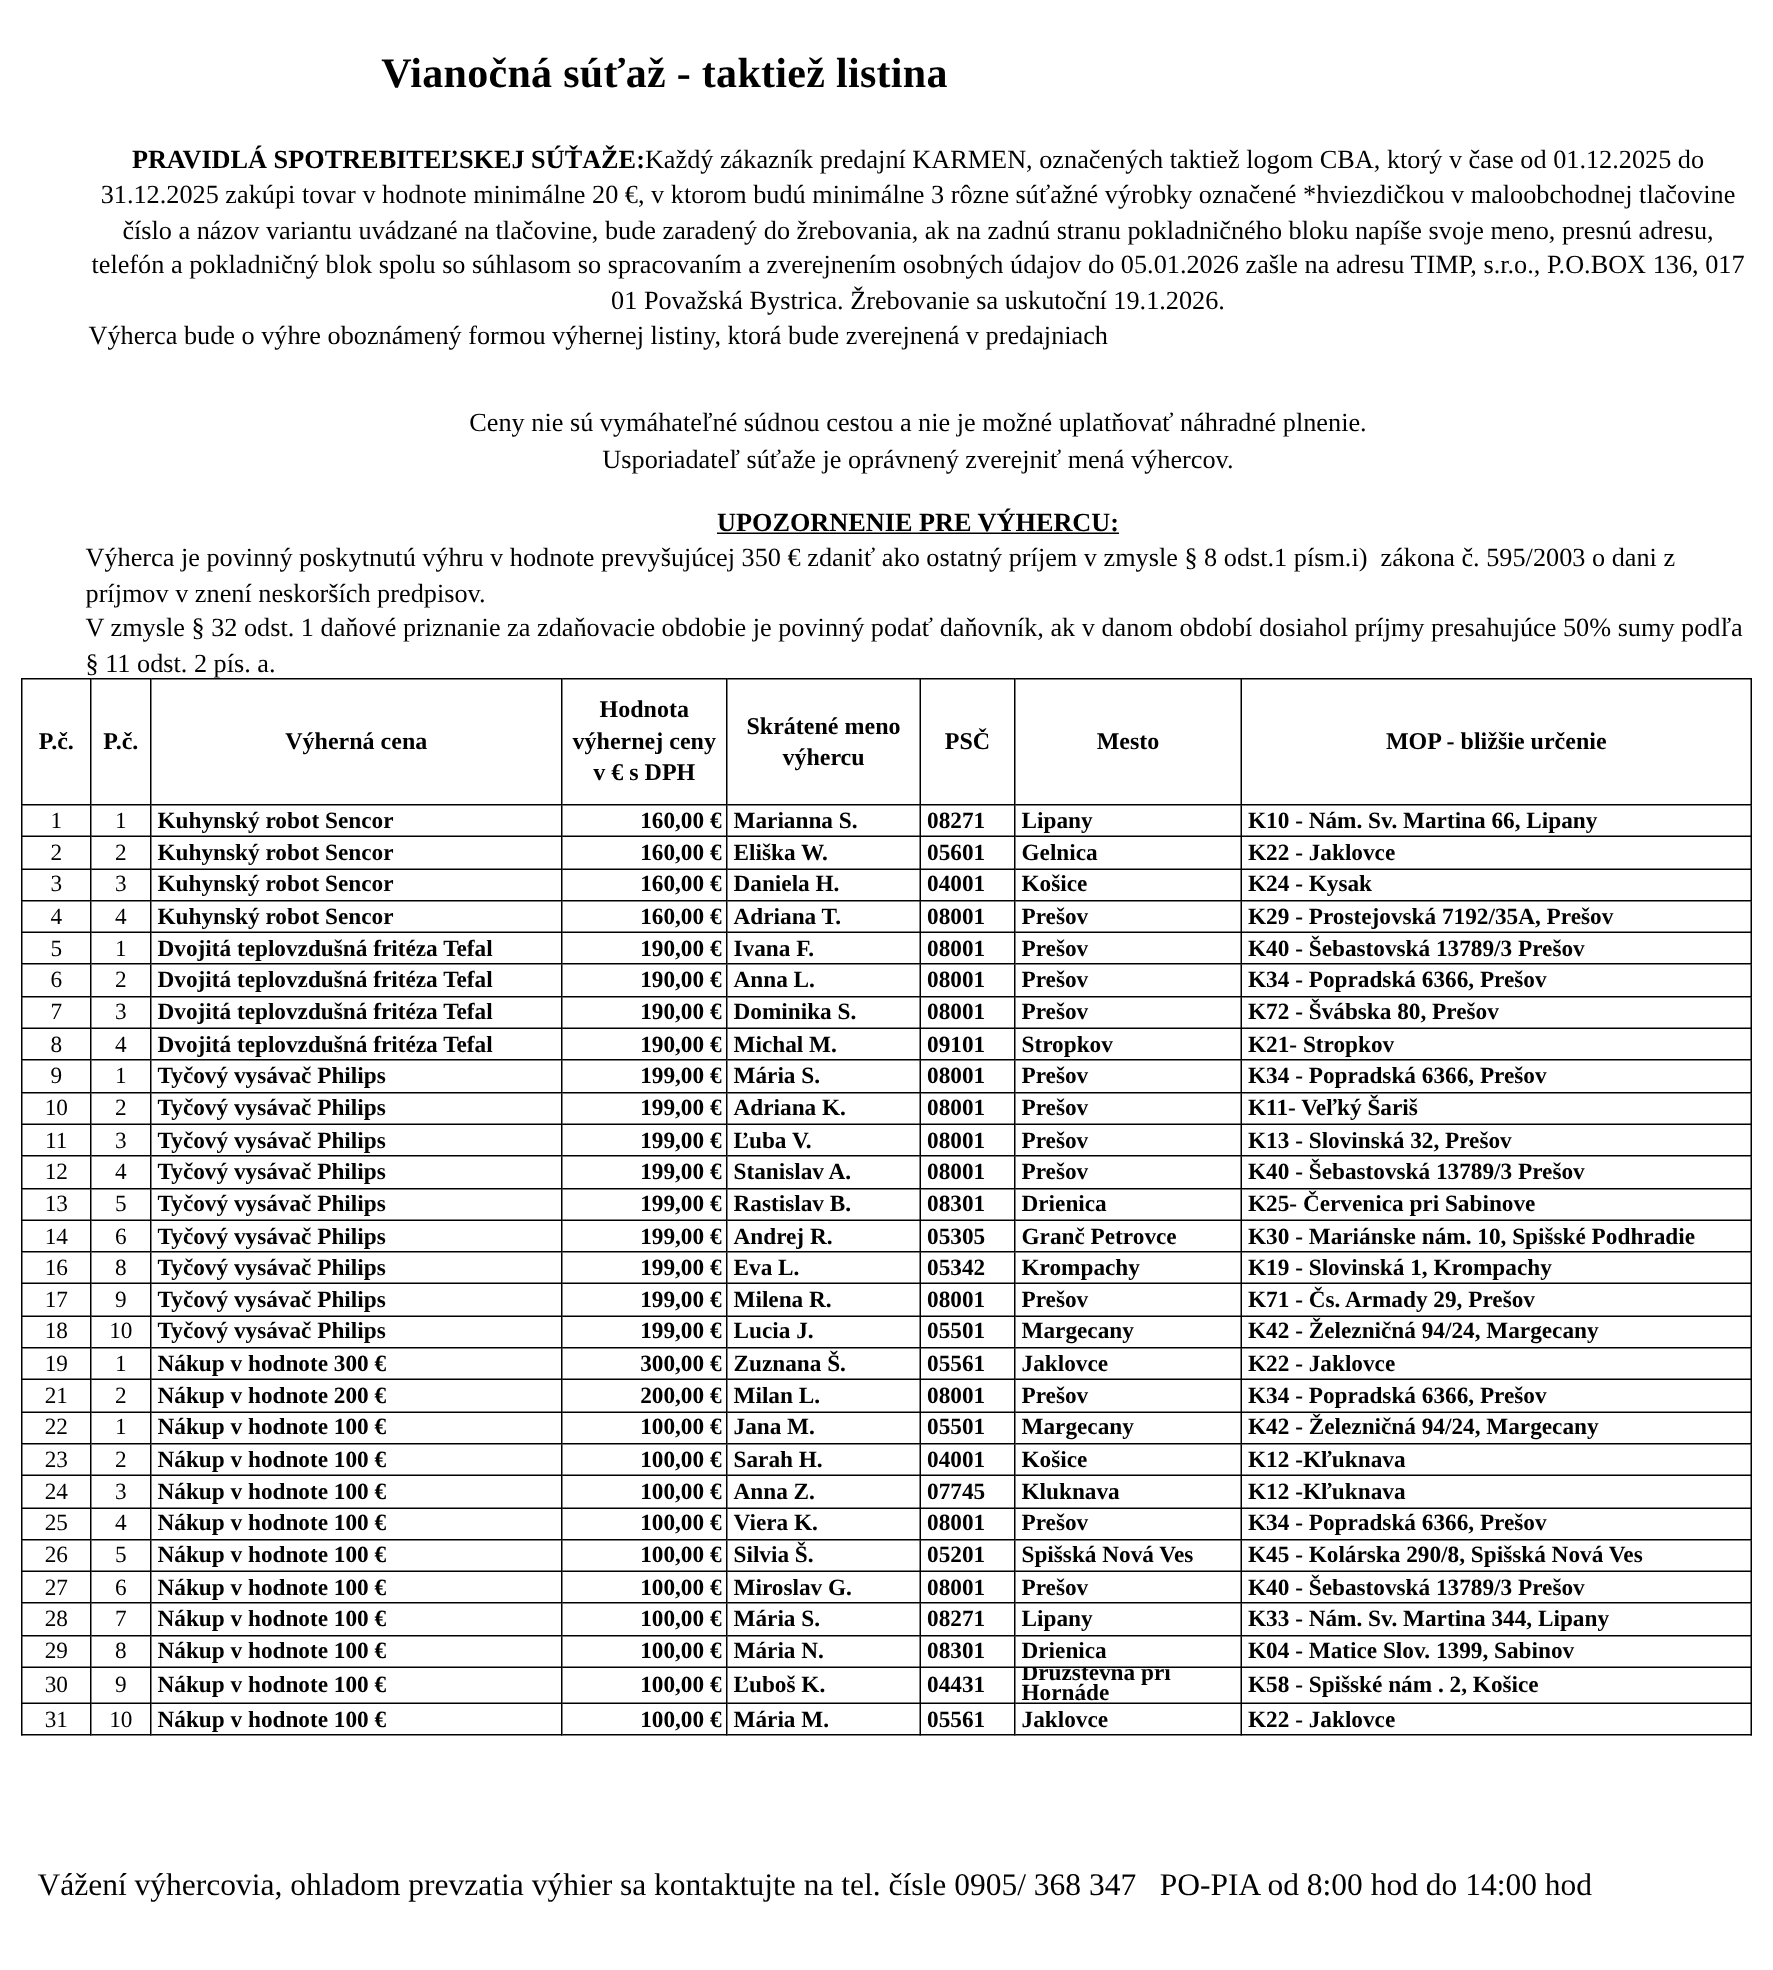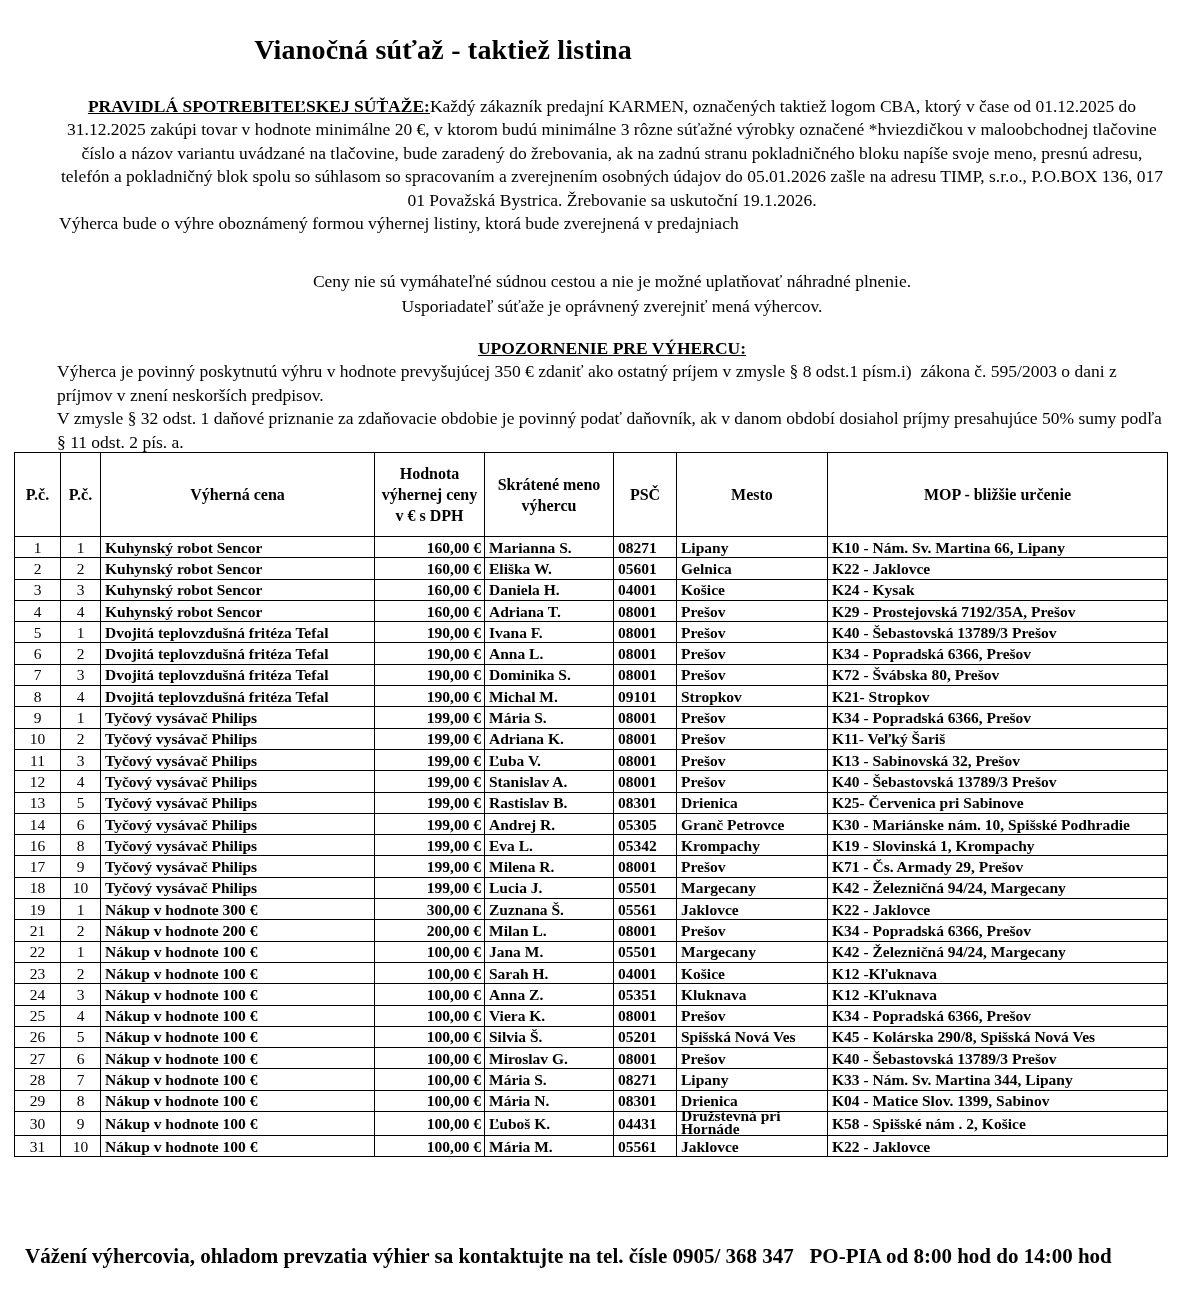--- a/index.html
+++ b/index.html
@@ -6,21 +6,21 @@
   body{
     width:1182px;height:1313px;background:#ffffff;color:#000;
     font-family:"Liberation Serif", serif;position:relative;overflow:hidden;
   }
   .title{
     position:absolute;top:34px;left:0;width:886px;text-align:center;
     font-weight:700;font-size:28px;letter-spacing:.2px;
   }
   .content{position:absolute;top:95px;left:57px;width:1110px;}
   .rules{text-align:center;font-size:17.5px;line-height:23.4px;white-space:pre-wrap;}
-  .bold-u{font-weight:700;text-decoration:underline;}
+  .bold-u{font-weight:700;}
   .rules-note{text-align:left;font-size:17.5px;line-height:23.4px;margin-left:2px;}
   .claims{margin-top:34px;text-align:center;font-size:17.5px;line-height:25px;}
   .warning-heading{margin-top:17px;text-align:center;font-weight:700;
     text-decoration:underline;font-size:17.5px;line-height:24px;}
   .warning-para{text-align:left;font-size:17.5px;line-height:23.5px;white-space:pre-wrap;}
   table.winners{
     position:absolute;top:452px;left:14px;width:1153px;
     border-collapse:collapse;table-layout:fixed;
   }
   table.winners th,table.winners td{
@@ -33,21 +33,21 @@
   table.winners td{
     font-size:15.5px;font-weight:700;height:20.3px;padding:0 4px;
     line-height:19px;white-space:nowrap;text-align:left;
   }
   table.winners td.c0,table.winners td.c1{font-weight:400;text-align:center;padding:0;}
   table.winners td.c3{text-align:right;padding-right:3px;}
   td.clip{padding:0 4px;}
   td.clip .clip-inner{white-space:normal;line-height:12.5px;font-size:15.5px;margin-top:-2px;}
   .footer{
     position:absolute;top:1243px;left:25px;width:1150px;
-    font-weight:700;font-size:21px;white-space:pre-wrap;line-height:26px;
+    font-weight:400;font-size:21px;white-space:pre-wrap;line-height:26px;
   }
 </style>
 </head>
 <body>
 
 <div class="title">Vianočná súťaž - taktiež listina</div>
 
 <div class="content">
   <div class="rules"><span class="bold-u">PRAVIDLÁ SPOTREBITEĽSKEJ SÚŤAŽE:</span><span>Každý zákazník predajní KARMEN, označených taktiež logom CBA, ktorý v čase od 01.12.2025 do 31.12.2025 zakúpi tovar v hodnote minimálne 20 €, v ktorom budú minimálne 3 rôzne súťažné výrobky označené *hviezdičkou v maloobchodnej tlačovine číslo a názov variantu uvádzané na tlačovine, bude zaradený do žrebovania, ak na zadnú stranu pokladničného bloku napíše svoje meno, presnú adresu, telefón a pokladničný blok spolu so súhlasom so spracovaním a zverejnením osobných údajov do 05.01.2026 zašle na adresu TIMP, s.r.o., P.O.BOX 136, 017 01 Považská Bystrica. Žrebovanie sa uskutoční 19.1.2026.</span></div>
   <div class="rules-note">Výherca bude o výhre oboznámený formou výhernej listiny, ktorá bude zverejnená v predajniach</div>
@@ -187,21 +187,21 @@
         <td class="c7">K11- Veľký Šariš</td>
       </tr>
       <tr>
         <td class="c0">11</td>
         <td class="c1">3</td>
         <td class="c2">Tyčový vysávač Philips</td>
         <td class="c3">199,00 €</td>
         <td class="c4">Ľuba V.</td>
         <td class="c5">08001</td>
         <td class="c6">Prešov</td>
-        <td class="c7">K13 - Sabinovská 32, Prešov</td>
+        <td class="c7">K13 - Slovinská 32, Prešov</td>
       </tr>
       <tr>
         <td class="c0">12</td>
         <td class="c1">4</td>
         <td class="c2">Tyčový vysávač Philips</td>
         <td class="c3">199,00 €</td>
         <td class="c4">Stanislav A.</td>
         <td class="c5">08001</td>
         <td class="c6">Prešov</td>
         <td class="c7">K40 - Šebastovská 13789/3 Prešov</td>
@@ -295,21 +295,21 @@
         <td class="c5">04001</td>
         <td class="c6">Košice</td>
         <td class="c7">K12 -Kľuknava</td>
       </tr>
       <tr>
         <td class="c0">24</td>
         <td class="c1">3</td>
         <td class="c2">Nákup v hodnote 100 €</td>
         <td class="c3">100,00 €</td>
         <td class="c4">Anna Z.</td>
-        <td class="c5">05351</td>
+        <td class="c5">07745</td>
         <td class="c6">Kluknava</td>
         <td class="c7">K12 -Kľuknava</td>
       </tr>
       <tr>
         <td class="c0">25</td>
         <td class="c1">4</td>
         <td class="c2">Nákup v hodnote 100 €</td>
         <td class="c3">100,00 €</td>
         <td class="c4">Viera K.</td>
         <td class="c5">08001</td>

